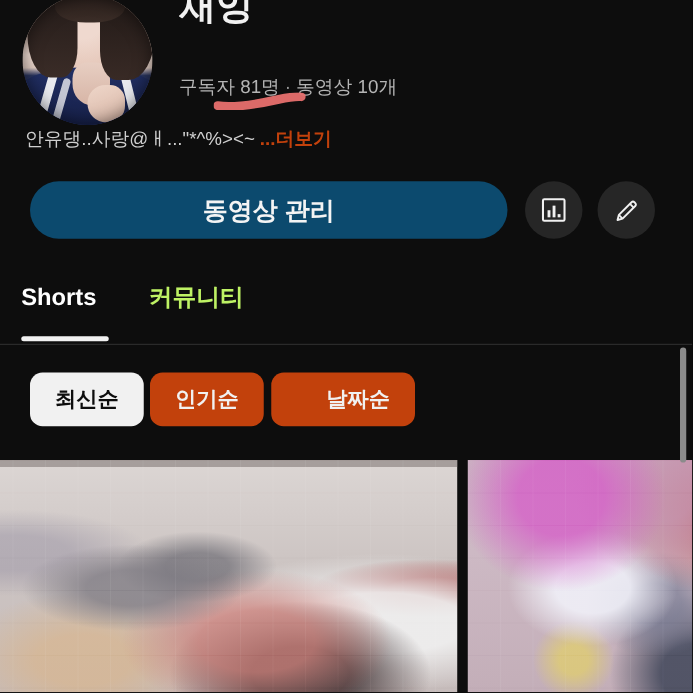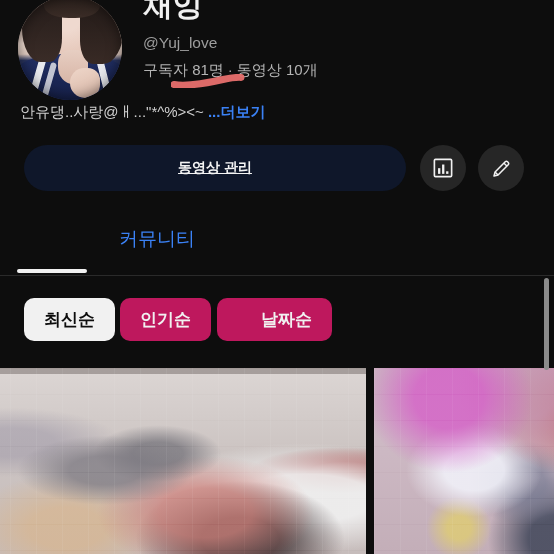--- a/index.html
+++ b/index.html
@@ -133,42 +133,41 @@
     left: 20px;
     top: 101px;
     right: 16px;
     font-size: 15px;
     color: #cfcfcf;
     line-height: 22px;
     white-space: nowrap;
     overflow: hidden;
   }
   #bio .more {
-    color: #3b82f6;
+    color: #c2410c;
     font-weight: 700;
     margin-left: 4px;
   }
 
   
   #manage-videos-button {
     position: absolute;
     left: 24px;
     top: 145px;
     width: 382px;
     height: 46px;
     border: none;
     border-radius: 23px;
-    background: #0f172a;
+    background: #0c4a6e;
     color: #f4f4f4;
     font-family: inherit;
-    font-size: 14px;
+    font-size: 20px;
     font-weight: 700;
     cursor: pointer;
     padding: 0;
-    text-decoration: underline;
   }
   .icon-circle {
     position: absolute;
     top: 145px;
     width: 46px;
     height: 46px;
     border-radius: 50%;
     background: #262626;
     cursor: pointer;
     display: flex;
@@ -193,22 +192,22 @@
     cursor: pointer;
     white-space: nowrap;
   }
   #tab-shorts {
     left: 17px;
     color: #ffffff;
     font-weight: 700;
   }
   #tab-community {
     left: 119px;
-    color: #3b82f6;
-    font-weight: 400;
+    color: #bef264;
+    font-weight: 700;
   }
   #tab-indicator {
     position: absolute;
     left: 17px;
     top: 43px;
     width: 70px;
     height: 4px;
     background: #f1f1f1;
     border-radius: 2px;
   }
@@ -237,21 +236,21 @@
     display: flex;
     align-items: center;
     justify-content: center;
     font-size: 17px;
     font-weight: 700;
     cursor: pointer;
     white-space: nowrap;
     padding: 0 20px;
   }
   .chip.active { background: #f1f1f1; color: #0d0d0d; }
-  .chip.inactive { background: #be185d; color: #f1f1f1; }
+  .chip.inactive { background: #c2410c; color: #f1f1f1; }
   #chip-0 { left: 24px; }
   #chip-1 { left: 120px; }
   #chip-2 { left: 217px; padding-left: 44px; }
 
   
   #shorts-grid {
     position: absolute;
     left: 0;
     top: 368px;
     width: 554px;
@@ -343,21 +342,20 @@
     <div class="av-stripe-c"></div>
     <div class="av-neck"></div>
     <div class="av-hand"></div>
     <div class="av-hair-l"></div>
     <div class="av-hair-r"></div>
     <div class="av-bangs"></div>
     <div class="av-vign"></div>
   </div>
 
   <div id="channel-name">채잉</div>
-  <div id="handle">@Yuj_love</div>
   <div id="stats">
     <span>구독자 81명</span><span class="dot">·</span><span>동영상 10개</span>
   </div>
 
   <svg id="annotation-underline" viewBox="0 0 74 14">
     <path d="M3 10.5 C 14 12.5, 34 9.5, 52 5.5 C 60 3.8, 66 3.2, 70 3.4" stroke="#e8706e" stroke-width="7" stroke-linecap="round" fill="none" opacity="0.95"></path>
   </svg>
 
   <div id="bio">
     <span>안유댕..사랑@ㅐ..."*^%&gt;&lt;~</span><span class="more">...더보기</span>
@@ -376,20 +374,21 @@
 
   <div id="edit-button" class="icon-circle">
     <svg width="23" height="23" viewBox="0 0 24 24">
       <path d="M4.2 19.8 L5.3 15.6 L15.9 5.0 C16.6 4.3 17.6 4.3 18.3 5.0 L19.0 5.7 C19.7 6.4 19.7 7.4 19.0 8.1 L8.4 18.7 Z" fill="none" stroke="#f1f1f1" stroke-width="1.6" stroke-linejoin="round"></path>
       <path d="M14.6 6.4 L17.6 9.4" fill="none" stroke="#f1f1f1" stroke-width="1.5"></path>
       <path d="M5.3 15.6 L8.4 18.7" fill="none" stroke="#f1f1f1" stroke-width="1.5"></path>
     </svg>
   </div>
 
   <div id="tabs">
+    <div id="tab-shorts" class="tab">Shorts</div>
     <div id="tab-community" class="tab">커뮤니티</div>
     <div id="tab-indicator"></div>
     <div id="tabs-divider"></div>
   </div>
 
   <div id="filter-chips">
     <div id="chip-0" class="chip active">최신순</div>
     <div id="chip-1" class="chip inactive">인기순</div>
     <div id="chip-2" class="chip inactive">날짜순</div>
   </div>

